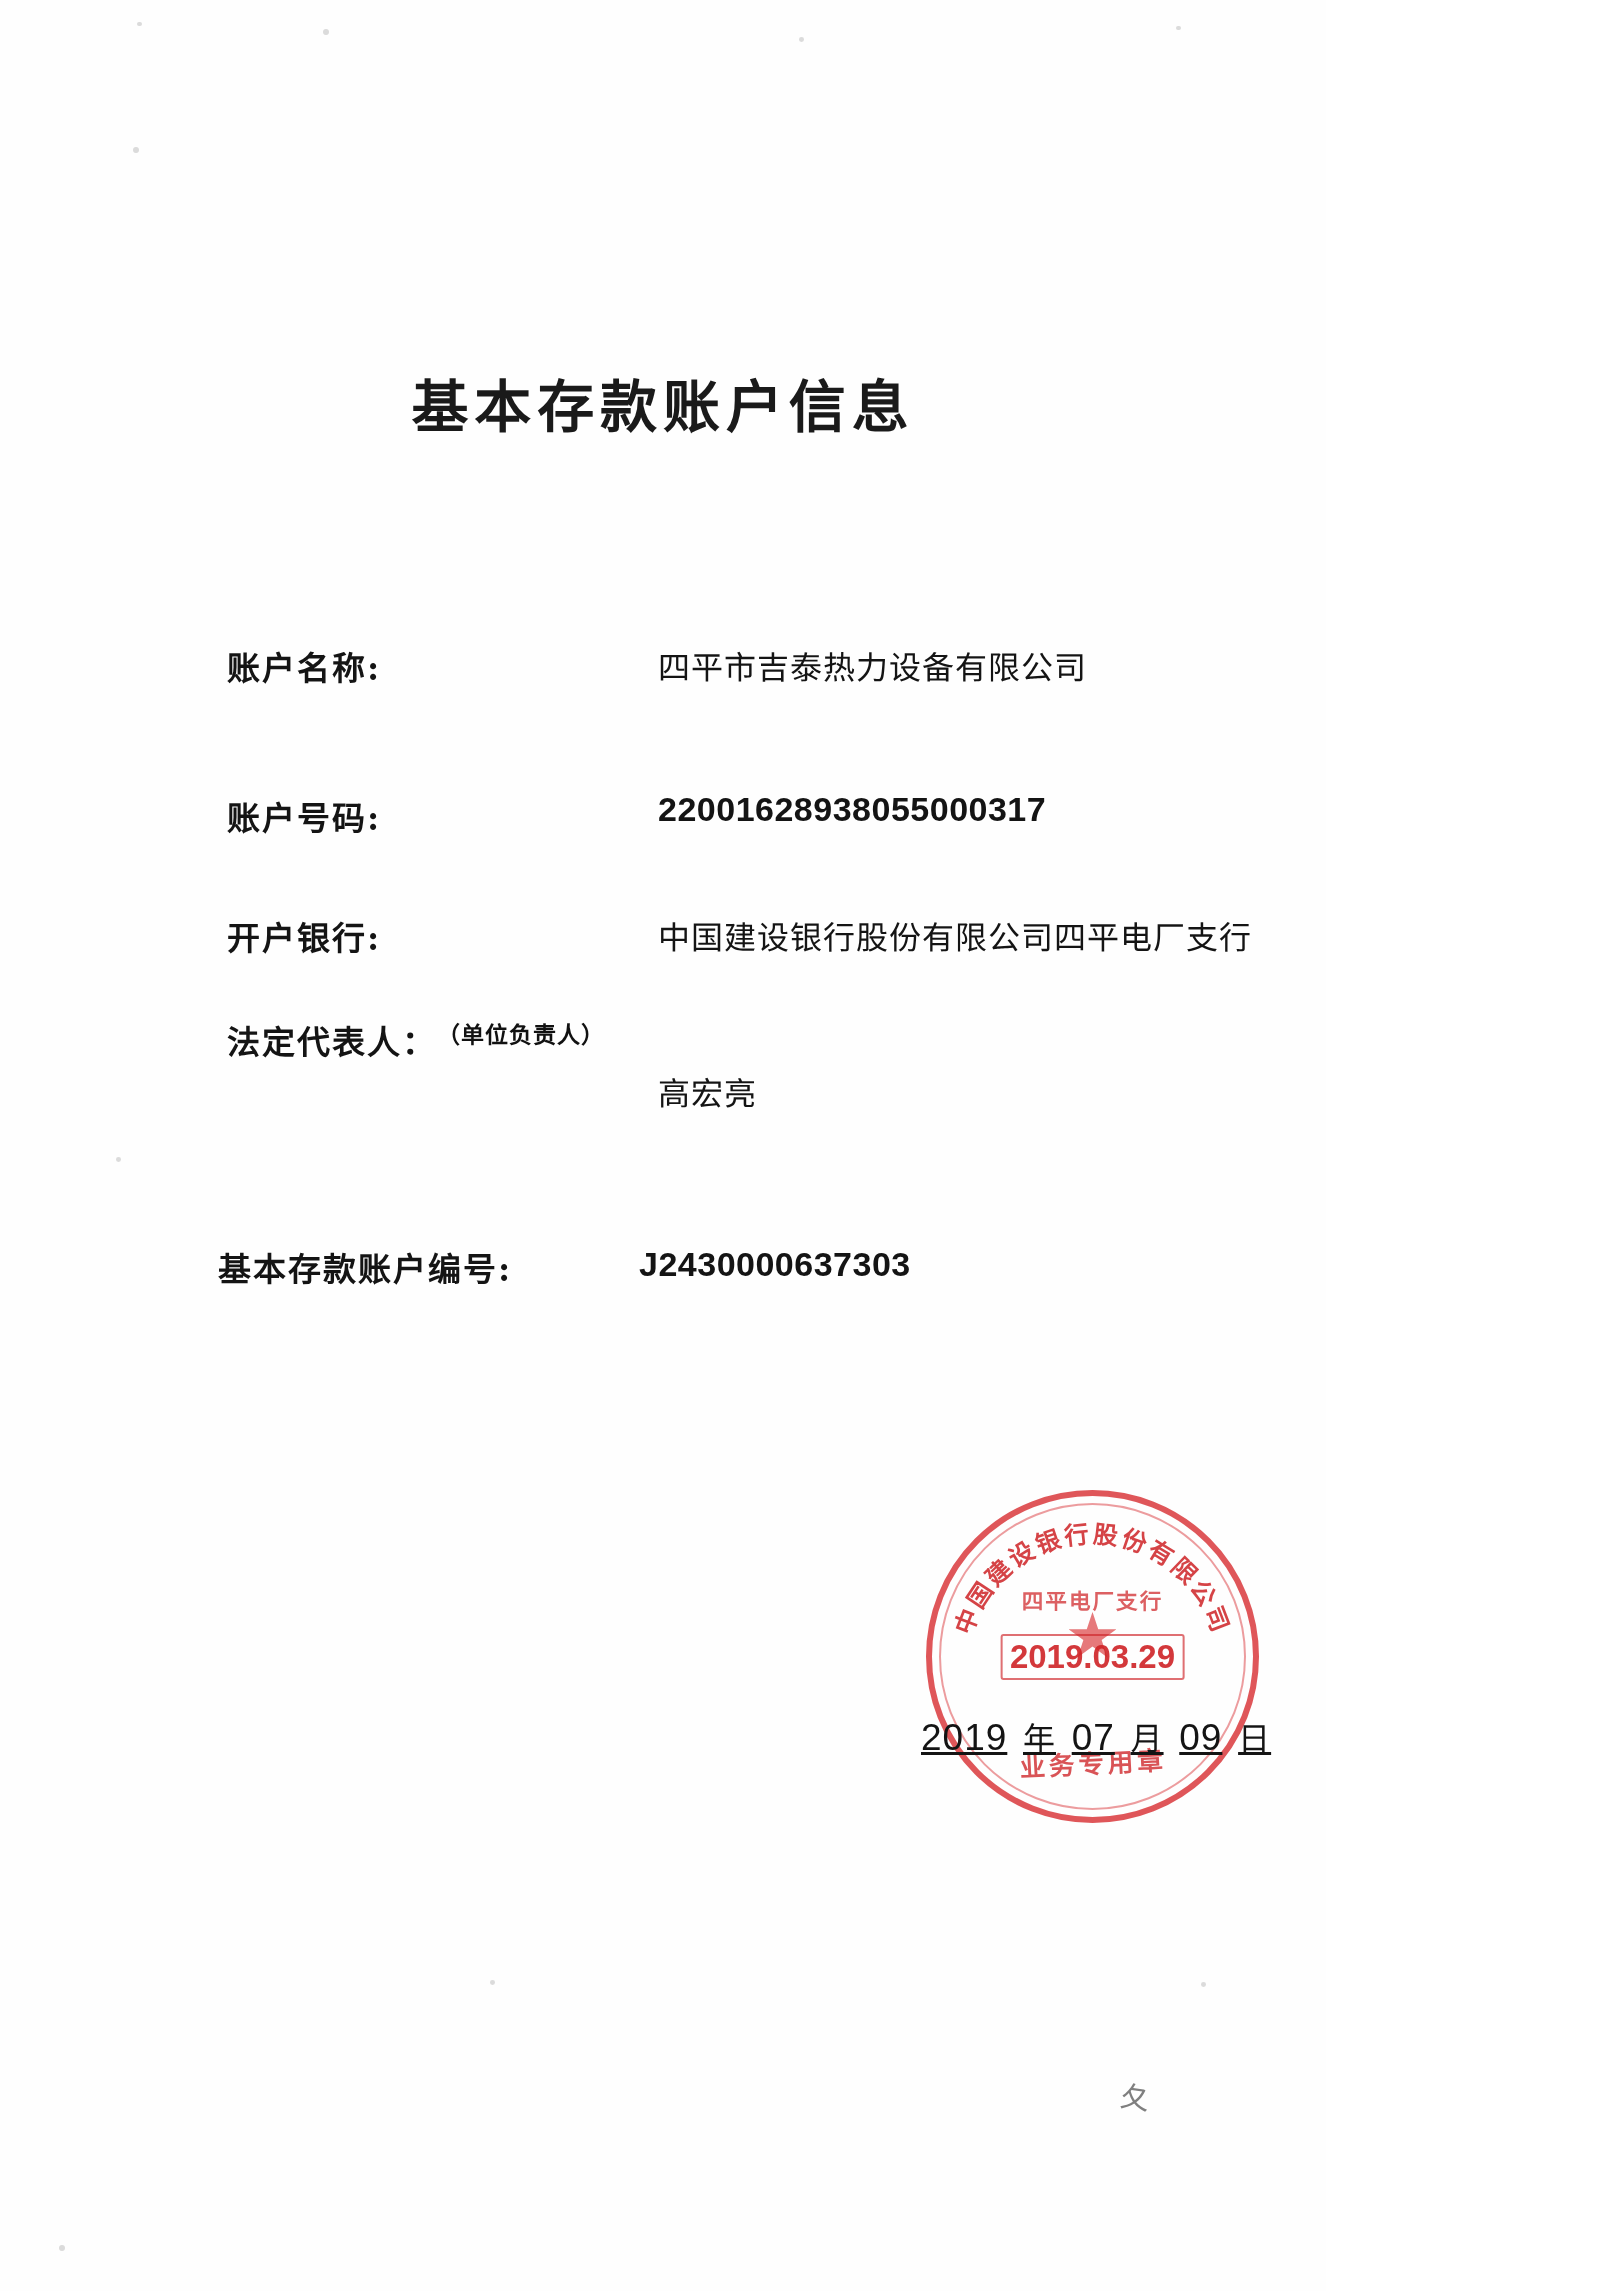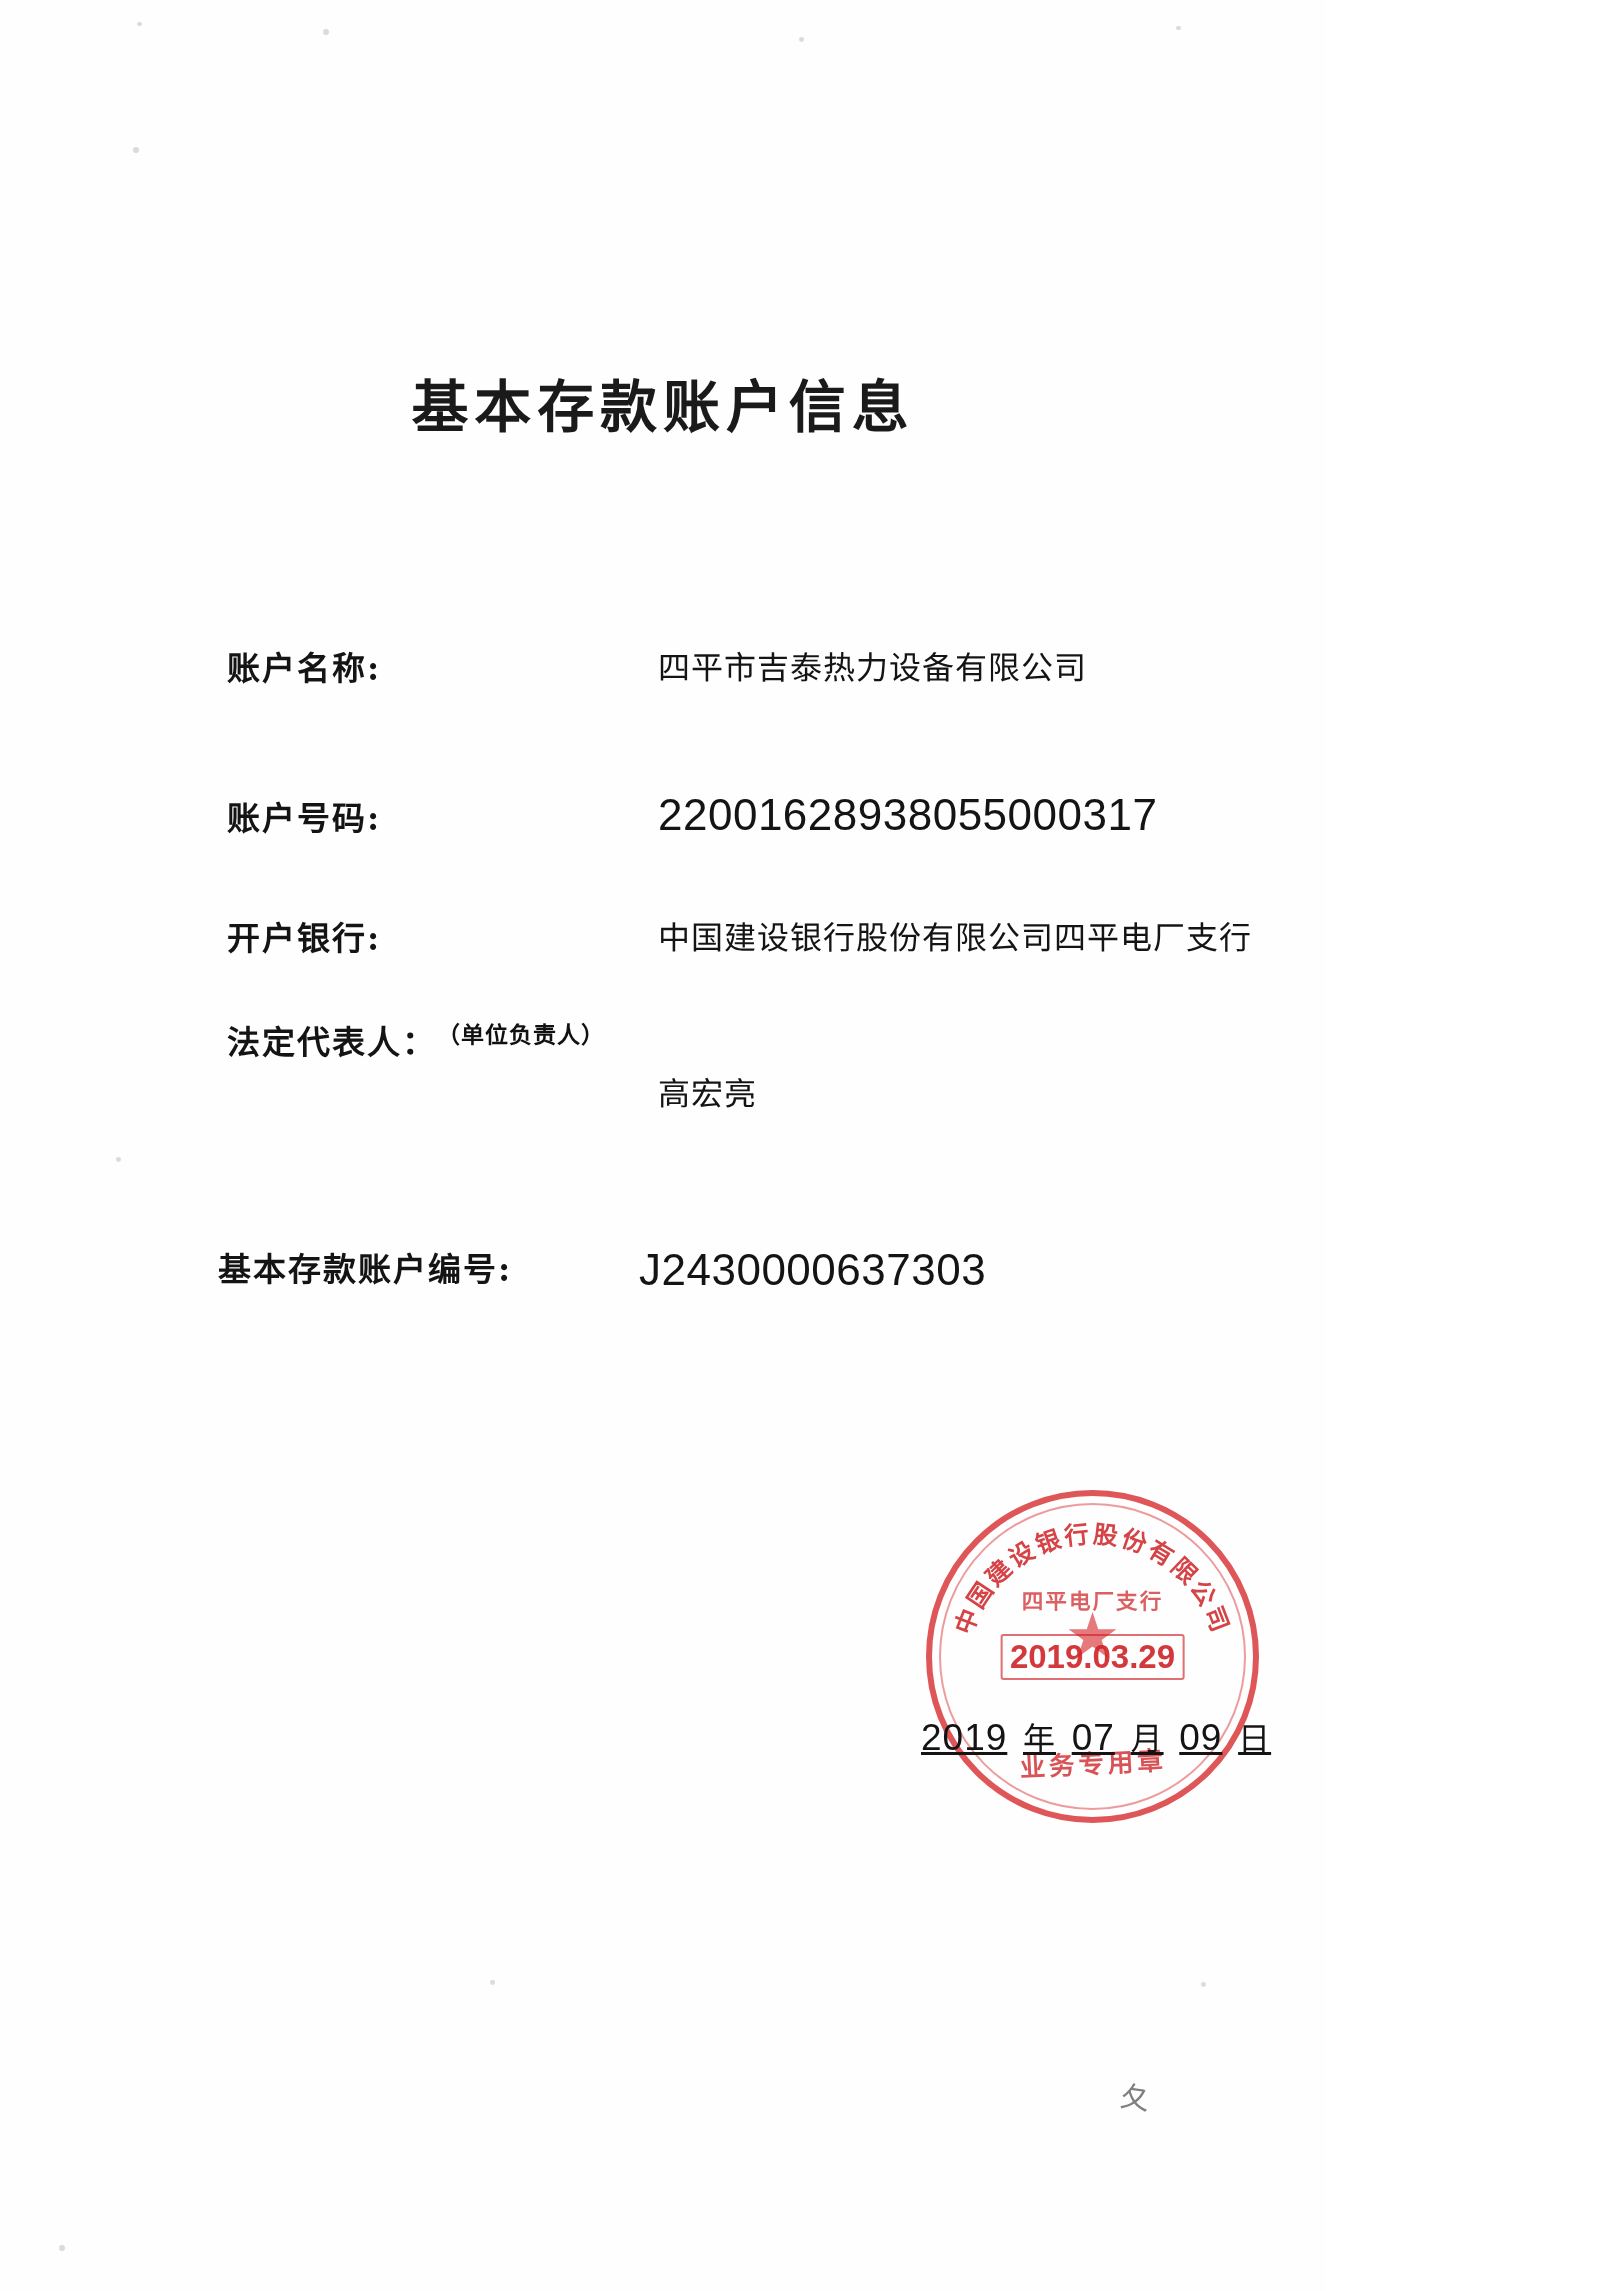--- a/index.html
+++ b/index.html
@@ -52,22 +52,23 @@
   }
   .field-value {
     font-size: 32px;
     letter-spacing: 1px;
     font-family: "DejaVu Serif", "Liberation Serif", serif;
     color: #141414;
     white-space: nowrap;
   }
   .field-value.num {
     font-family: "Liberation Sans", "DejaVu Sans", sans-serif;
-    font-size: 44px;
+    font-size: 34px;
     letter-spacing: 0.5px;
+    font-weight: bold;
   }
 
   
   #f-name      { top: 623px;  left: 227px; margin-top: 19px; }
   #f-name .field-value  { position: absolute; left: 431px; top: 0; }
 
   #f-account   { top: 792px;  left: 227px; }
   #f-account .field-value { position: absolute; left: 431px; top: -2px; }
 
   #f-bank      { top: 912px;  left: 227px; }

